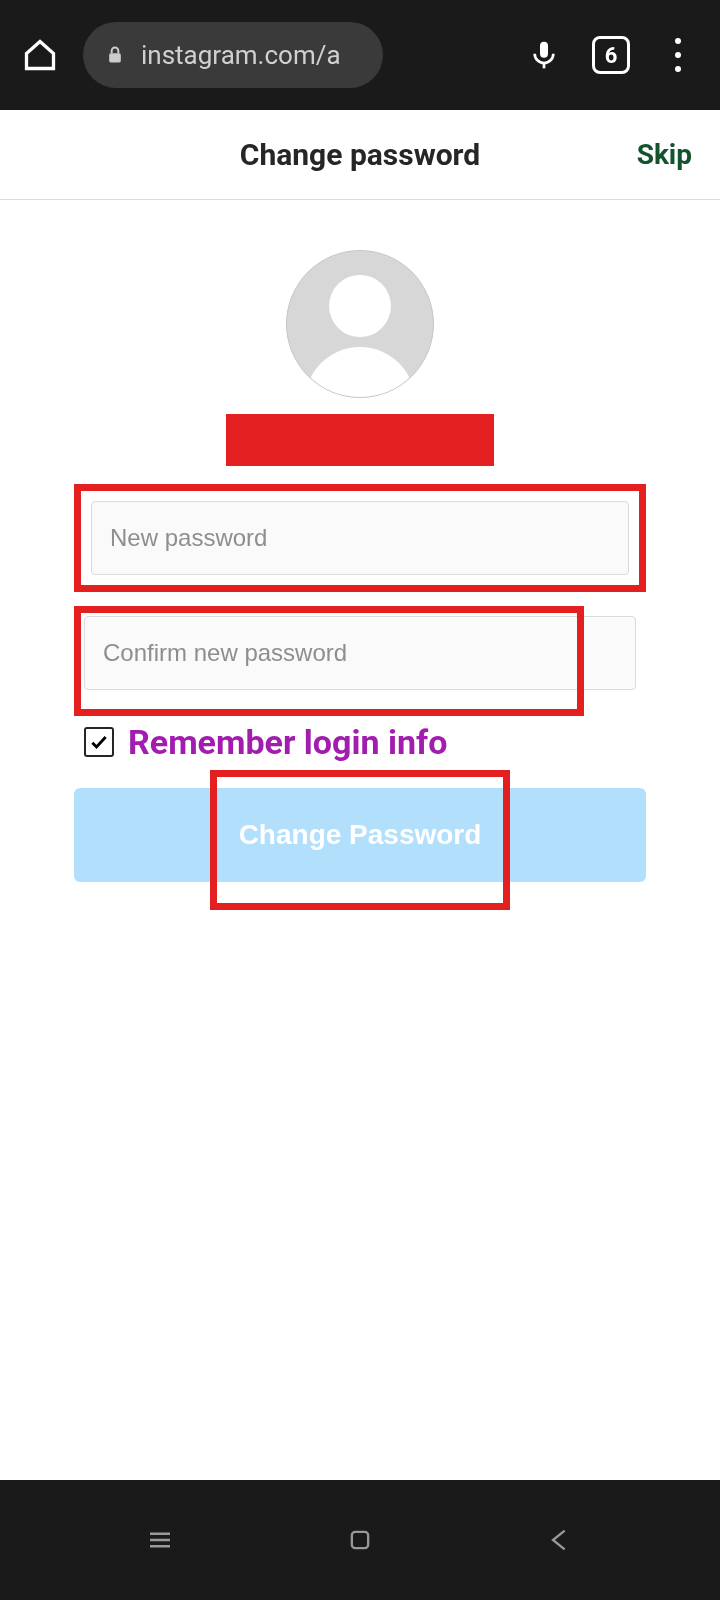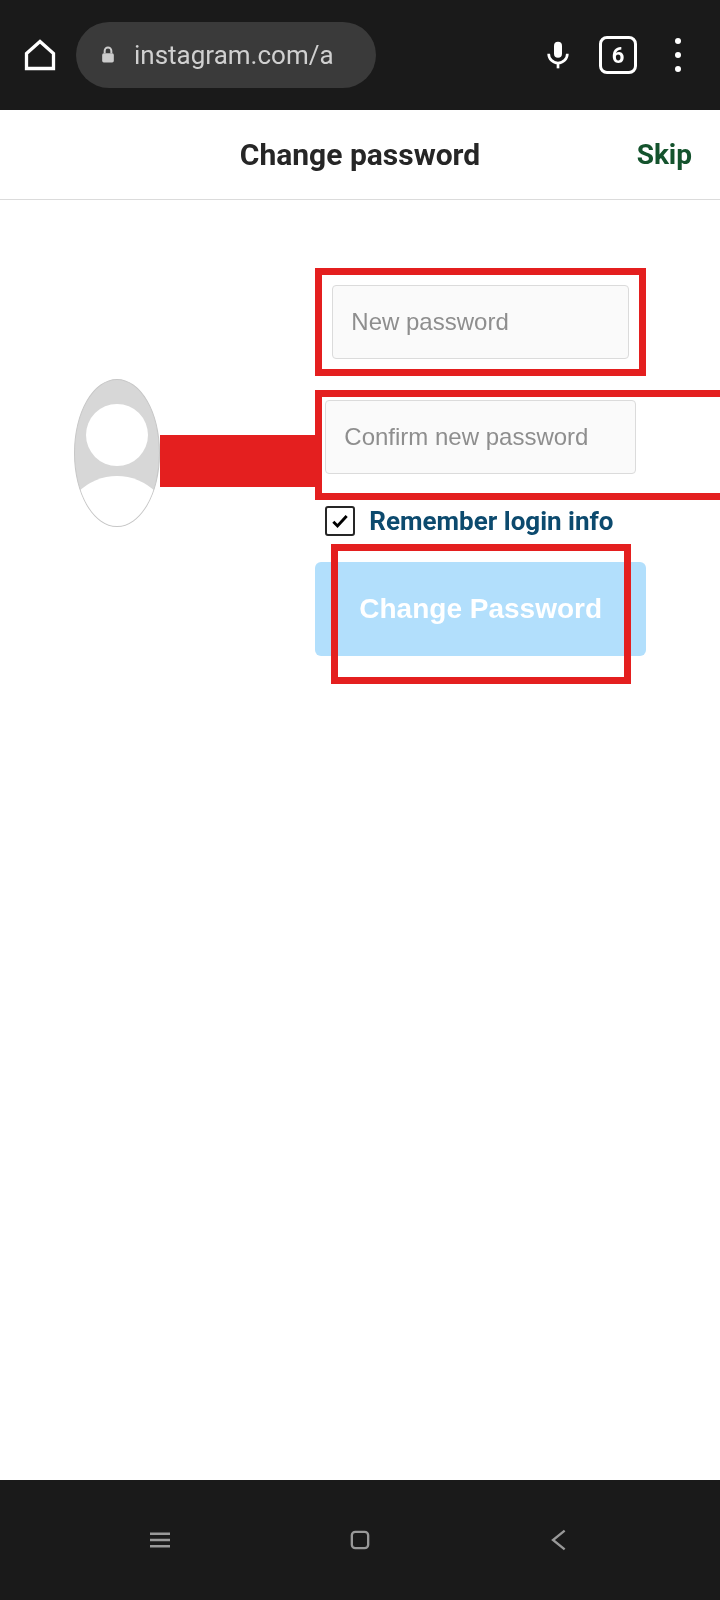--- a/index.html
+++ b/index.html
@@ -12,21 +12,21 @@
     overflow: hidden;
   }
 
   
   .browser-bar {
     background: #1a1a1a;
     height: 110px;
     display: flex;
     align-items: center;
     padding: 0 20px;
-    gap: 16px;
+    gap: 23px;
   }
   .home-icon { width: 40px; height: 40px; display:flex; align-items:center; justify-content:center; }
   .url-box {
     background: #3a3a3a;
     border-radius: 40px;
     height: 66px;
     flex: 0 0 300px;
     display: flex;
     align-items: center;
     padding: 0 22px;
@@ -66,21 +66,21 @@
     right: 28px;
     font-size: 28px;
     font-weight: 700;
     color: #14532d;
   }
 
   
   .content {
     padding: 50px 74px 0 74px;
     display: flex;
-    flex-direction: row;
+    flex-direction: column;
     align-items: center;
   }
   .avatar {
     width: 148px; height: 148px;
     border-radius: 50%;
     background: #d7d7d7;
     position: relative;
     overflow: hidden;
     border: 1px solid #c7c7c7;
   }
@@ -142,23 +142,23 @@
     padding: 8px 10px 22px 10px;
   }
   .checkbox {
     width: 30px; height: 30px;
     border: 2px solid #262626;
     border-radius: 3px;
     display:flex; align-items:center; justify-content:center;
   }
   .checkbox svg { width: 20px; height: 20px; }
   .remember-label {
-    font-size: 26px;
+    font-size: 34px;
     font-weight: 700;
-    color: #0c4a6e;
+    color: #a21caf;
   }
 
   .submit-row {
     position: relative;
     padding-top: 4px;
   }
   .submit-btn {
     width: 100%;
     height: 94px;
     background: #b2dffc;

